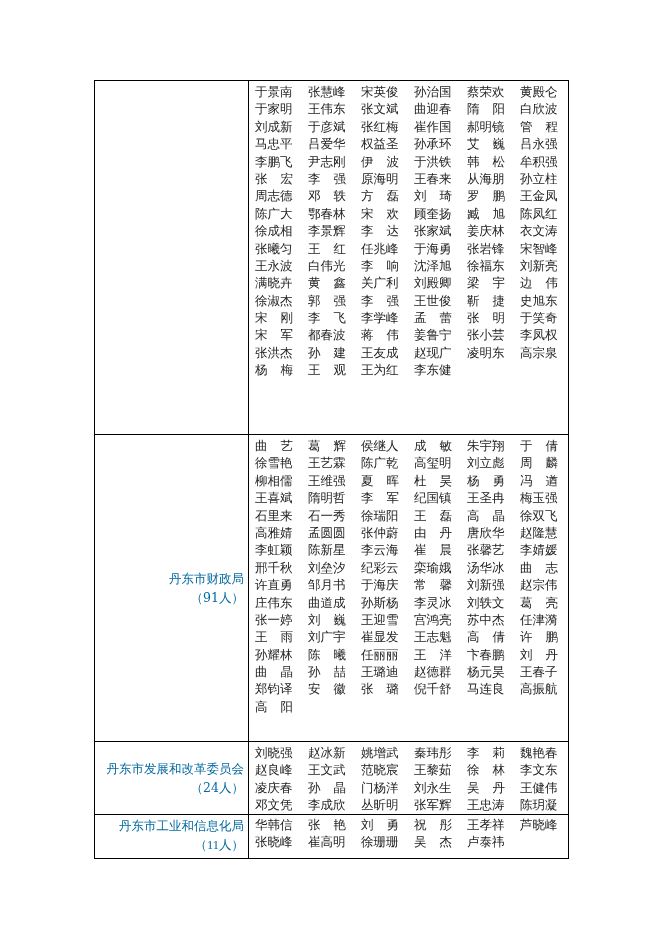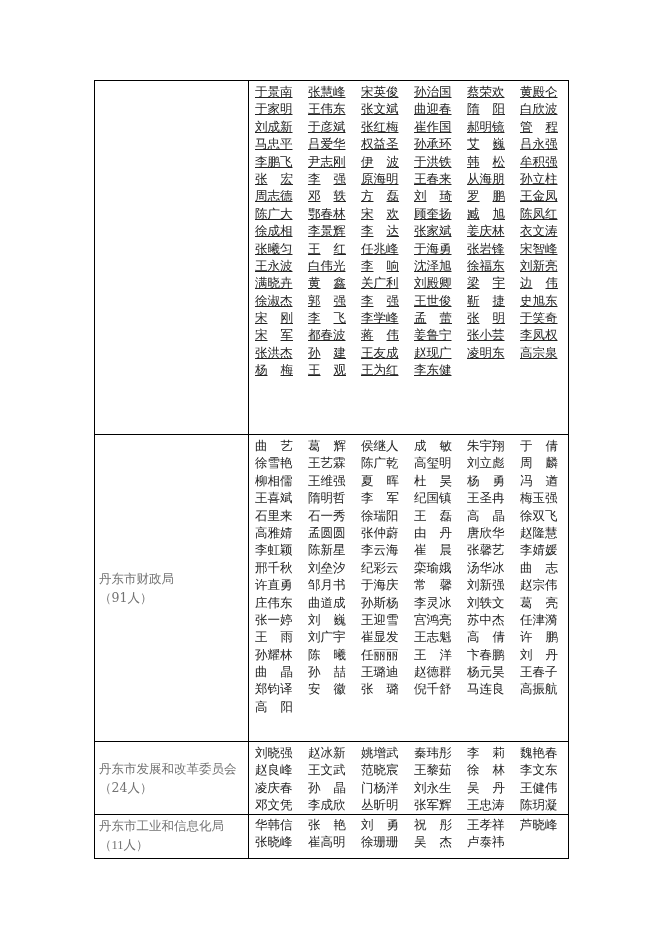--- a/index.html
+++ b/index.html
@@ -1,34 +1,34 @@
 <!DOCTYPE html>
 <html><head>
 <meta charset="utf-8">
 <style>
   html, body { margin:0; padding:0; background:#ffffff; }
   body { width:662px; height:936px; position:relative; overflow:hidden;
          font-family:"DejaVu Serif","Liberation Serif",serif; color:#222; }
   table.roster { position:absolute; left:94px; top:80px; width:475px;
                  border-collapse:collapse; table-layout:fixed; }
   table.roster td { border:1.5px solid #000; padding:0; vertical-align:top; }
-  td.dept { width:145px; vertical-align:middle !important; text-align:left;
-            font-size:12.5px; line-height:19px; color:#737373; padding:0 4px !important; }
+  td.dept { width:145px; vertical-align:middle !important; text-align:right;
+            font-size:12.5px; line-height:19px; color:#0369a1; padding:0 4px !important; }
   td.names { padding:2px 0 0 6px !important; }
   .name-row { display:flex; height:17.4px; line-height:17.4px; font-size:12.5px; }
   .name { width:53px; flex:none; white-space:nowrap; letter-spacing:0; }
   .name.two { letter-spacing:0; display:flex; justify-content:space-between; width:38px; margin-right:15px; }
   .dept-count { display:block; }
 </style>
 </head>
 <body>
 
 <table class="roster">
   <tbody id="roster-body">
-      <tr style="height: 354px; text-decoration: underline;">
+      <tr style="height: 354px;">
         <td class="dept"><span></span><span class="dept-count"></span></td>
         <td class="names">
           <div class="name-row">
             <span class="name">于景南</span>
             <span class="name">张慧峰</span>
             <span class="name">宋英俊</span>
             <span class="name">孙治国</span>
             <span class="name">蔡荣欢</span>
             <span class="name">黄殿仑</span>
           </div>

